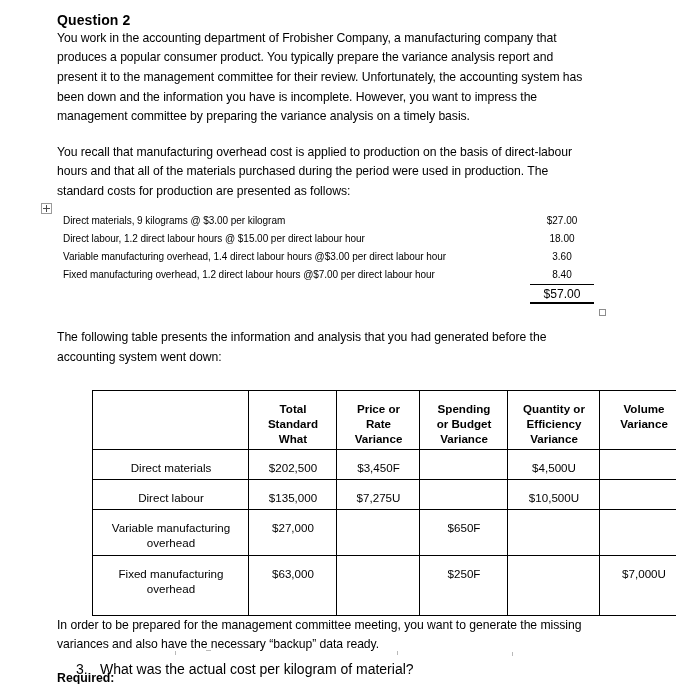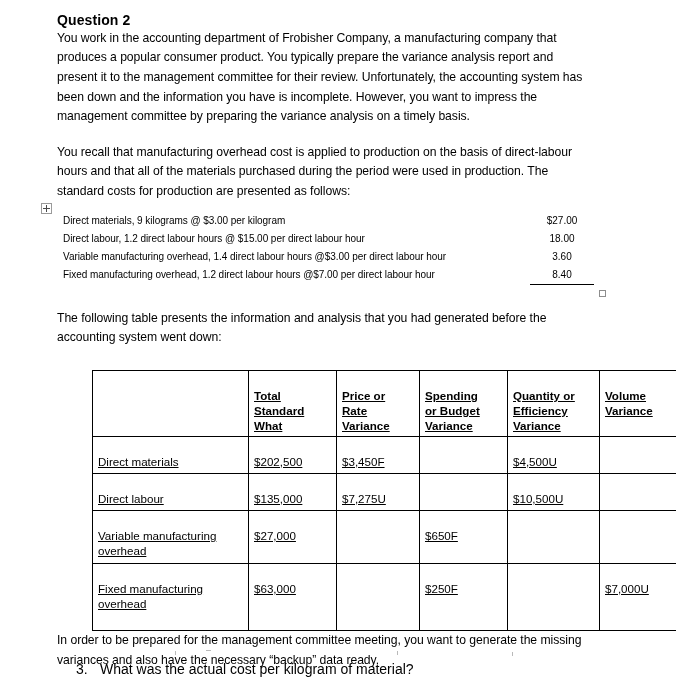--- a/index.html
+++ b/index.html
@@ -123,25 +123,24 @@
   }
   table.variance {
     border-collapse: collapse;
     table-layout: fixed;
     width: 502px;
     font-size: 11.6px;
   }
   table.variance td, table.variance th {
     border: 1px solid #000000;
     vertical-align: top;
-    padding: 17px 4px 2px 5px;
+    padding: 10px 4px 2px 5px;
     line-height: 15.2px;
-    text-align: left;
+    text-align: center;
     font-weight: normal;
-    text-decoration: underline;
   }
   table.variance thead th {
     font-weight: bold;
     vertical-align: top;
     height: 46px;
   }
   th.col-item { width: 146px; }
   th.col-tsc  { width: 78px; }
   th.col-prv  { width: 73px; }
   th.col-sbv  { width: 78px; }
@@ -206,20 +205,23 @@
       <div class="cost-row">
         <span class="cost-label">Variable manufacturing overhead, 1.4 direct labour hours @$3.00 per direct labour hour</span>
         <span class="cost-amt">3.60</span>
       </div>
 
       <div class="cost-row">
         <span class="cost-label">Fixed manufacturing overhead, 1.2 direct labour hours @$7.00 per direct labour hour</span>
         <span class="cost-amt uline">8.40</span>
       </div>
 
+      <div class="cost-total-row">
+        <span class="cost-amt total">$57.00</span>
+      </div>
 
       <div class="resize-dot"></div>
     </div>
 
     <p class="body-para" style="margin-top:24px;">The following table presents the information and analysis that you had generated before the accounting system went down:</p>
 
     <div class="table-wrap">
       <table class="variance">
         <thead>
           <tr>

